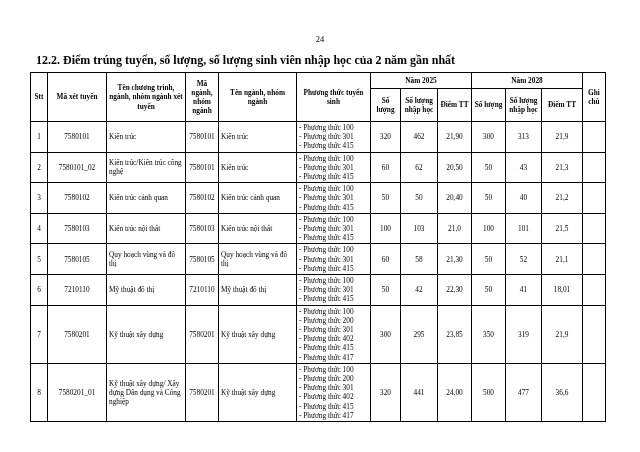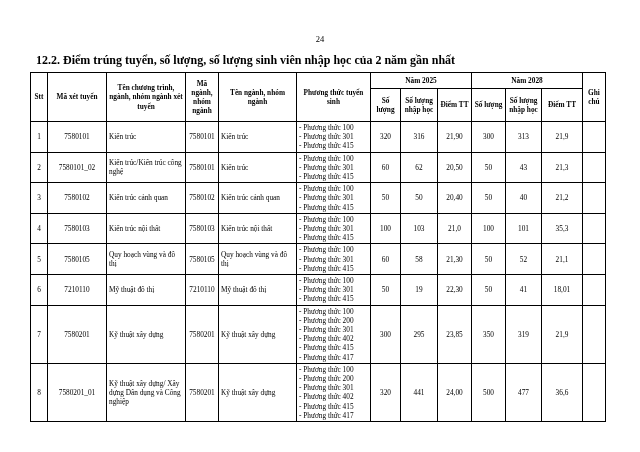--- a/index.html
+++ b/index.html
@@ -104,21 +104,21 @@
       <tr>
     <td class="c">1</td>
     <td class="c">7580101</td>
     <td class="l">Kiến trúc</td>
     <td class="c">7580101</td>
     <td class="l">Kiến trúc</td>
     <td class="l pt">- Phương thức 100
 - Phương thức 301
 - Phương thức 415</td>
     <td class="c">320</td>
-    <td class="c">316</td>
+    <td class="c">462</td>
     <td class="c">21,90</td>
     <td class="c">300</td>
     <td class="c">313</td>
     <td class="c">21,9</td>
     <td class="c"></td>
   </tr>
       <tr>
     <td class="c">2</td>
     <td class="c">7580101_02</td>
     <td class="l">Kiến trúc/Kiến trúc công nghệ</td>
@@ -159,21 +159,21 @@
     <td class="c">7580103</td>
     <td class="l">Kiến trúc nội thất</td>
     <td class="l pt">- Phương thức 100
 - Phương thức 301
 - Phương thức 415</td>
     <td class="c">100</td>
     <td class="c">103</td>
     <td class="c">21,0</td>
     <td class="c">100</td>
     <td class="c">101</td>
-    <td class="c">35,3</td>
+    <td class="c">21,5</td>
     <td class="c"></td>
   </tr>
       <tr>
     <td class="c">5</td>
     <td class="c">7580105</td>
     <td class="l">Quy hoạch vùng và đô thị</td>
     <td class="c">7580105</td>
     <td class="l">Quy hoạch vùng và đô thị</td>
     <td class="l pt">- Phương thức 100
 - Phương thức 301
@@ -189,21 +189,21 @@
       <tr>
     <td class="c">6</td>
     <td class="c">7210110</td>
     <td class="l">Mỹ thuật đô thị</td>
     <td class="c">7210110</td>
     <td class="l">Mỹ thuật đô thị</td>
     <td class="l pt">- Phương thức 100
 - Phương thức 301
 - Phương thức 415</td>
     <td class="c">50</td>
-    <td class="c">19</td>
+    <td class="c">42</td>
     <td class="c">22,30</td>
     <td class="c">50</td>
     <td class="c">41</td>
     <td class="c">18,01</td>
     <td class="c"></td>
   </tr>
       <tr>
     <td class="c">7</td>
     <td class="c">7580201</td>
     <td class="l">Kỹ thuật xây dựng</td>

